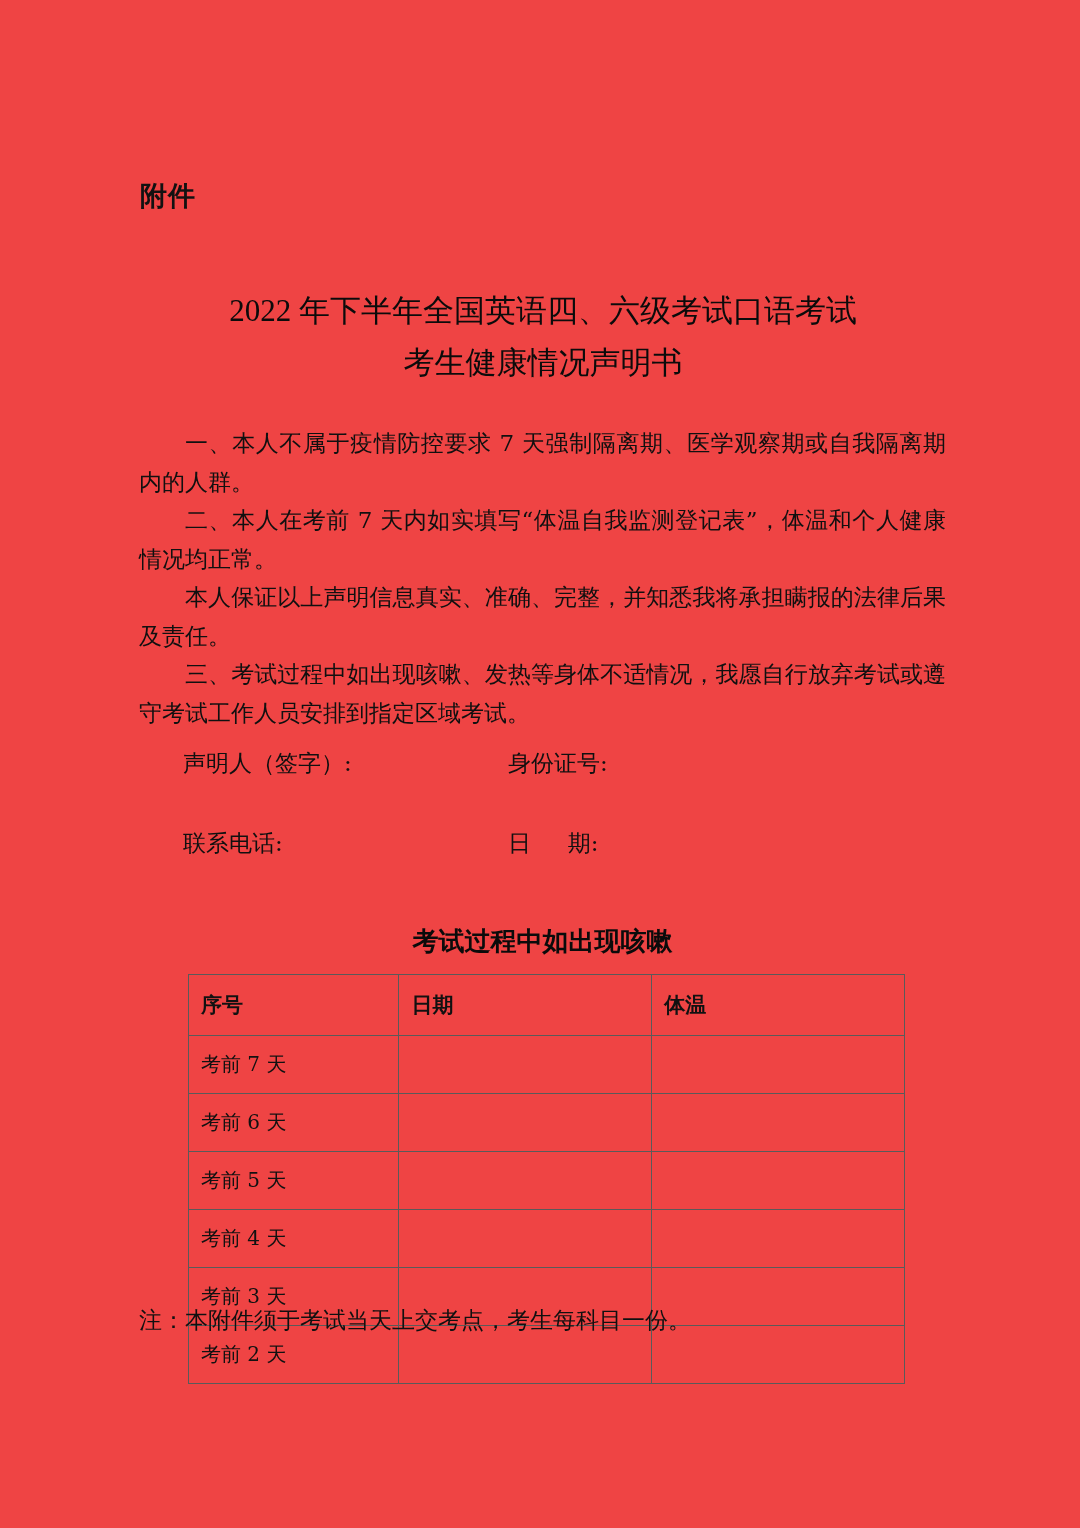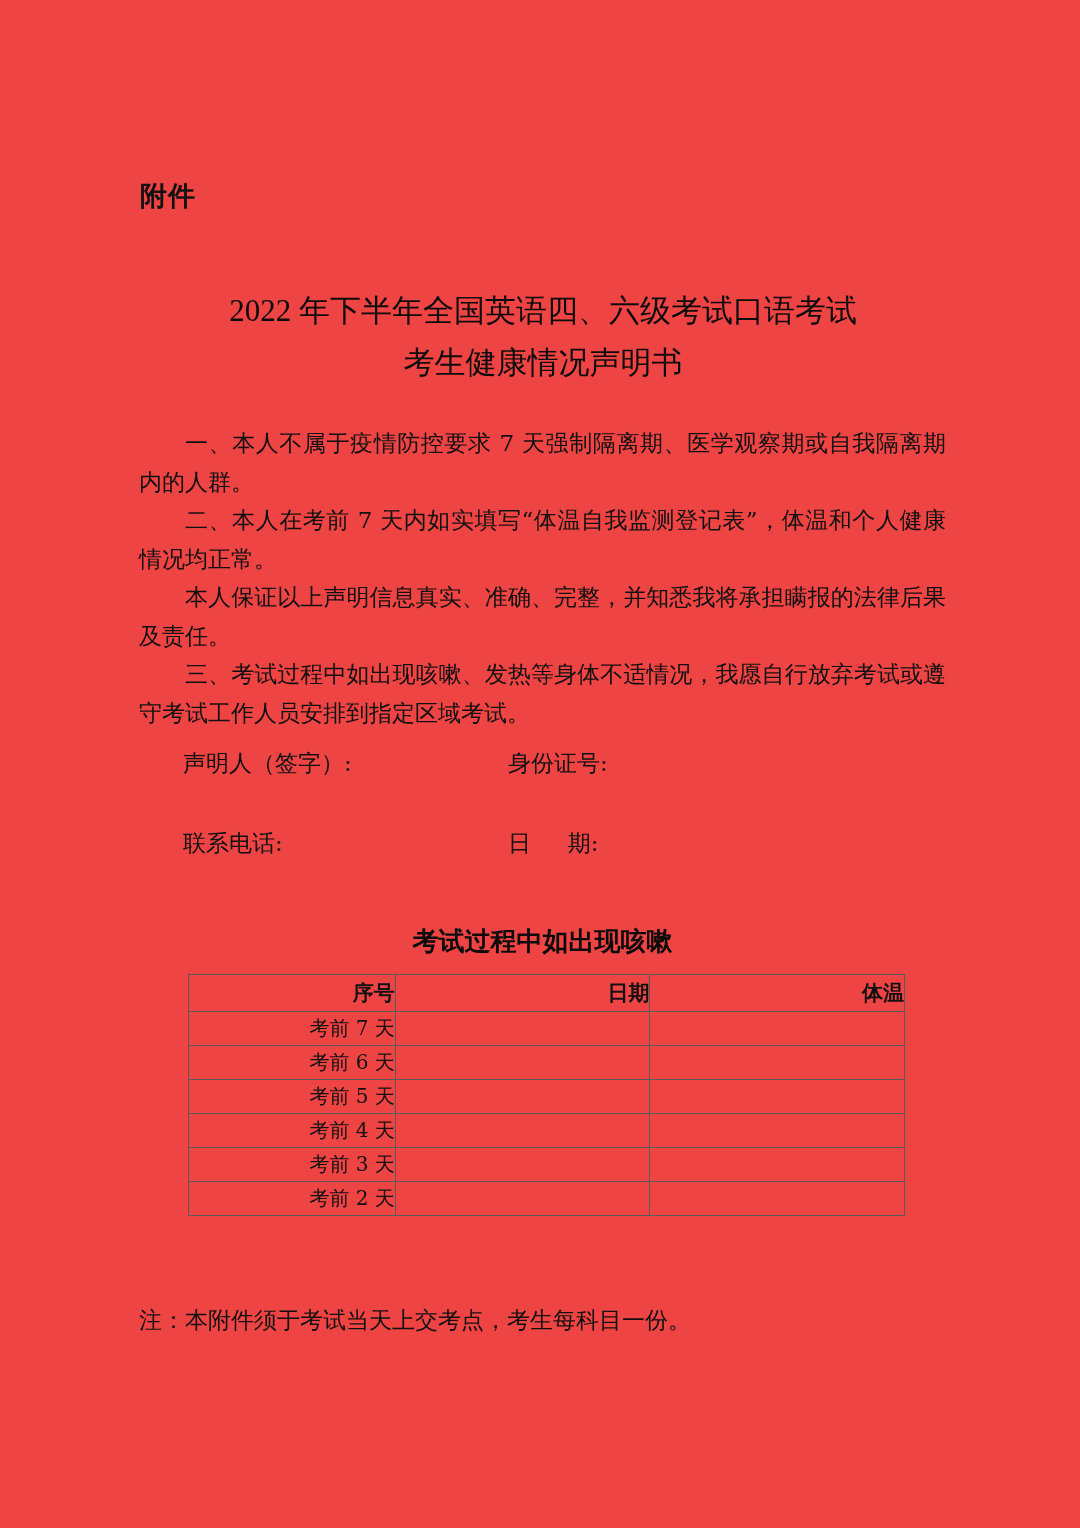--- a/index.html
+++ b/index.html
@@ -110,22 +110,22 @@
     top: 974px;
     width: 717px;
     border-collapse: collapse;
     font-size: 20px;
     color: #111111;
   }
   table.temp-table td,
   table.temp-table th {
     border: 1px solid #5a5a5a;
     height: 33px;
-    padding: 0;
-    text-align: right;
+    padding: 12px;
+    text-align: left;
     vertical-align: middle;
     font-weight: 400;
   }
   table.temp-table th {
     font-weight: 700;
     font-size: 21px;
     height: 36px;
   }
   table.temp-table .col-idx { width: 207px; }
   table.temp-table .col-date { width: 255px; }

